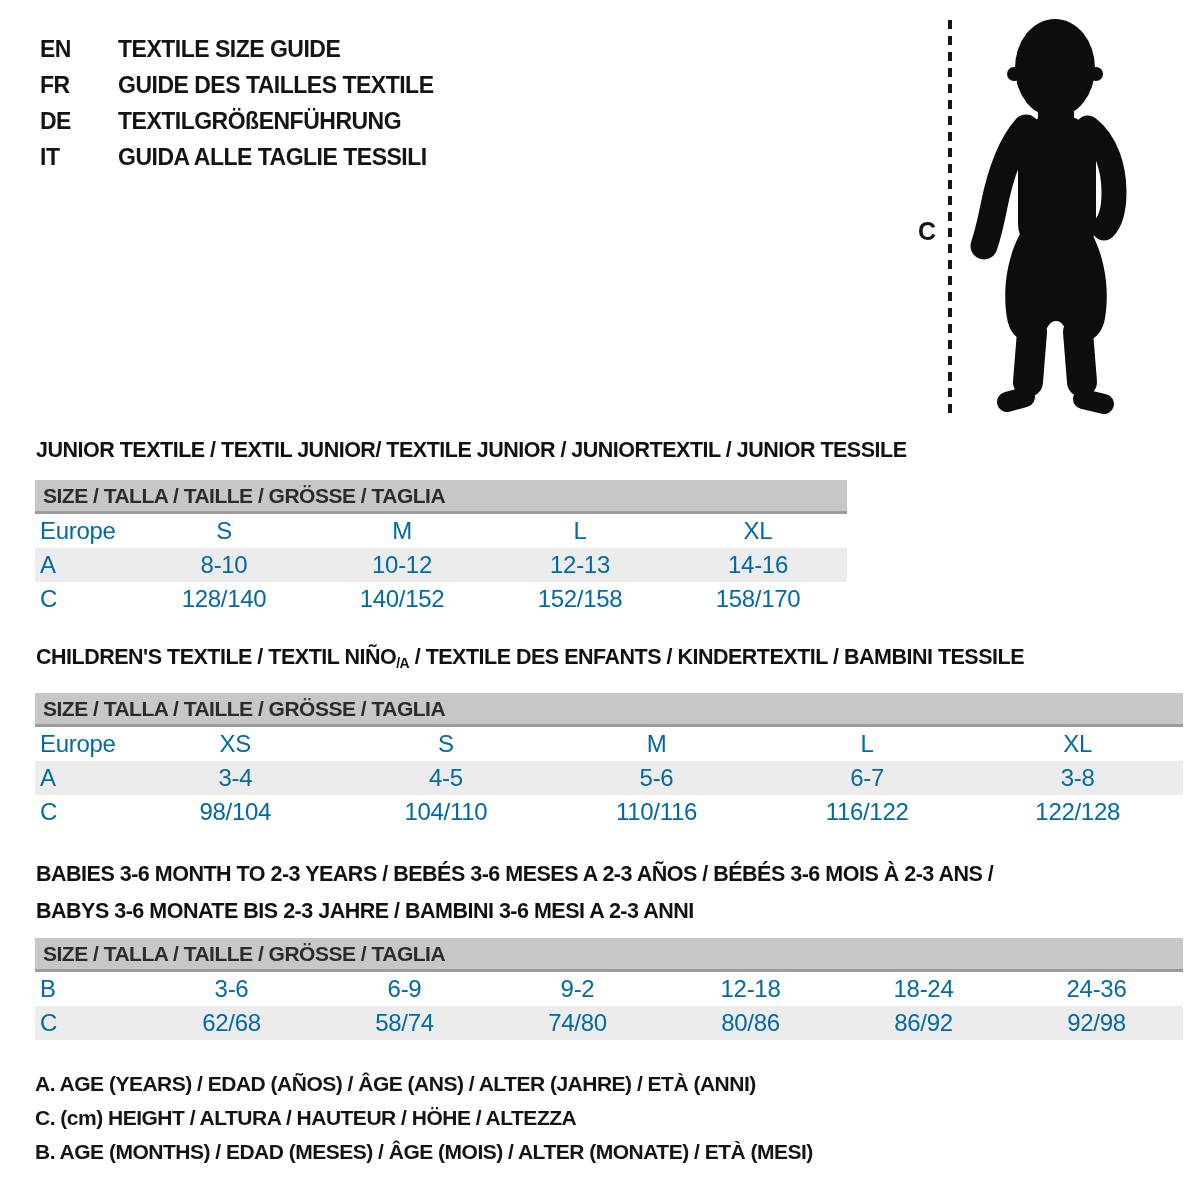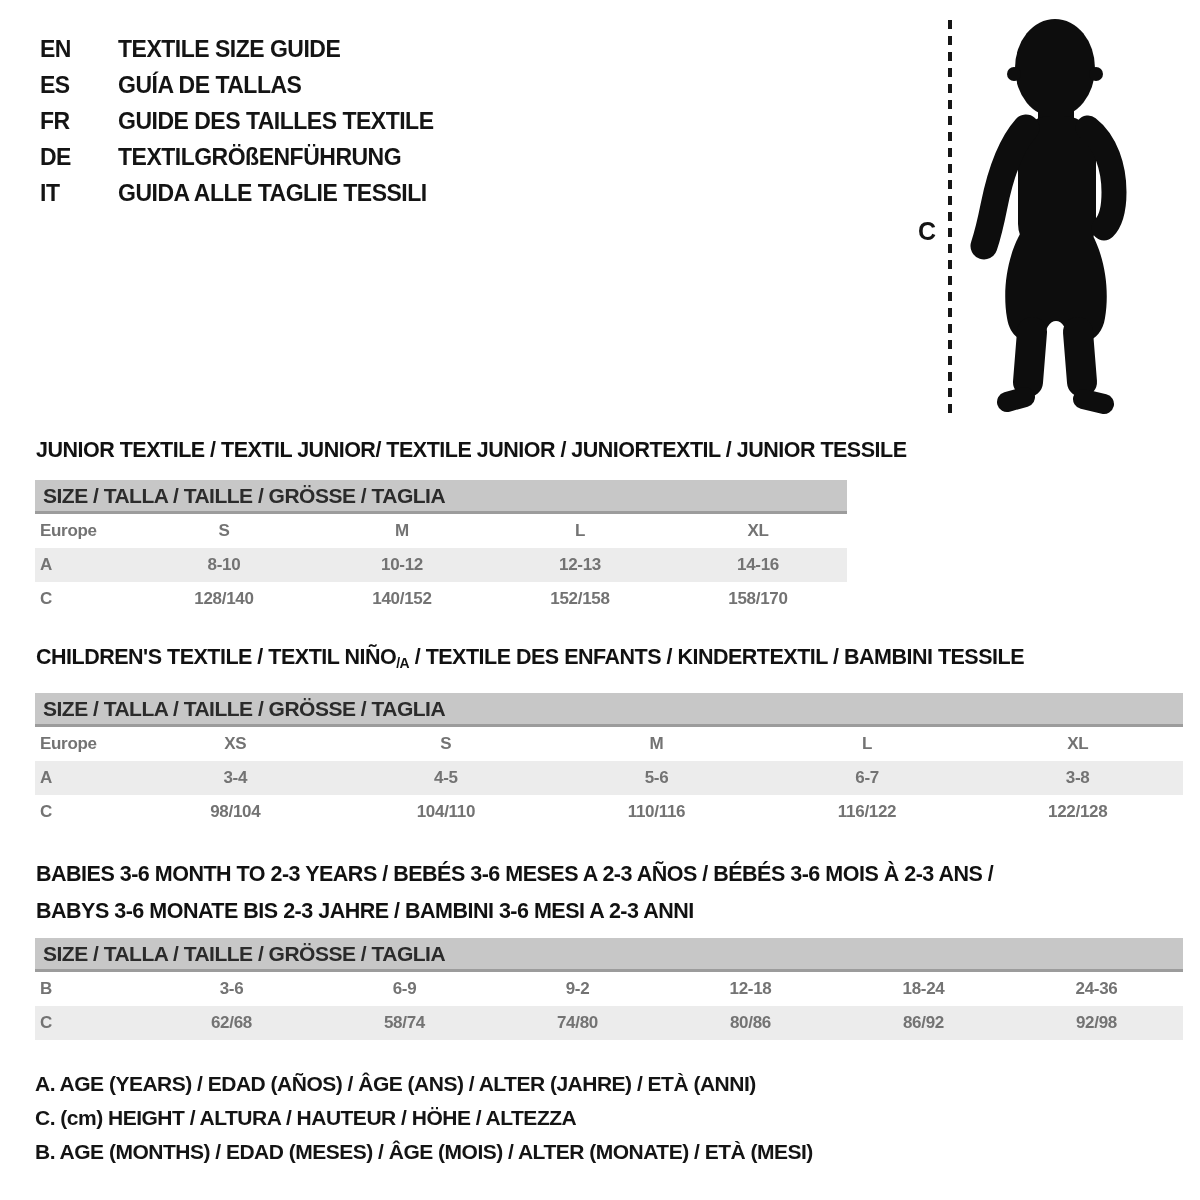--- a/index.html
+++ b/index.html
@@ -54,46 +54,42 @@
 
   th.size-bar {
     background: var(--size-bar-bg, #c7c7c7);
     border-bottom: 3px solid var(--size-bar-border, #9c9c9c);
     height: 31px;
     font-weight: 700; font-size: 21px; letter-spacing: -0.5px;
     color: #2b2b2b; text-align: left; padding: 0 0 0 8px;
   }
   td {
     height: 34px; vertical-align: middle;
-    font-weight: 700; font-size: 17px; letter-spacing: -0.3px;
-    color: #737373; text-align: center; padding: 0;
+    font-weight: 400; font-size: 24px; letter-spacing: -0.3px;
+    color: #0369a1; text-align: center; padding: 0;
   }
   td.row-label { text-align: left; padding-left: 5px; }
   tr.alt { background: var(--row-alt-bg, #ececec); }
 
   
   .legend { margin-top: 26px; }
   .legend-line {
     font-weight: 700; font-size: 21px; line-height: 34px;
     letter-spacing: -0.5px; color: #141414;
   }
 </style>
 </head>
 <body>
 
 <div class="page">
 
   <div class="lang-block">
     <div class="lang-row">
       <span class="lang-code">EN</span>
       <span class="lang-title">TEXTILE SIZE GUIDE</span>
-    </div>
-    <div class="lang-row">
-      <span class="lang-code">ES</span>
-      <span class="lang-title">GUÍA DE TALLAS</span>
     </div>
     <div class="lang-row">
       <span class="lang-code">FR</span>
       <span class="lang-title">GUIDE DES TAILLES TEXTILE</span>
     </div>
     <div class="lang-row">
       <span class="lang-code">DE</span>
       <span class="lang-title">TEXTILGRÖßENFÜHRUNG</span>
     </div>
     <div class="lang-row">

